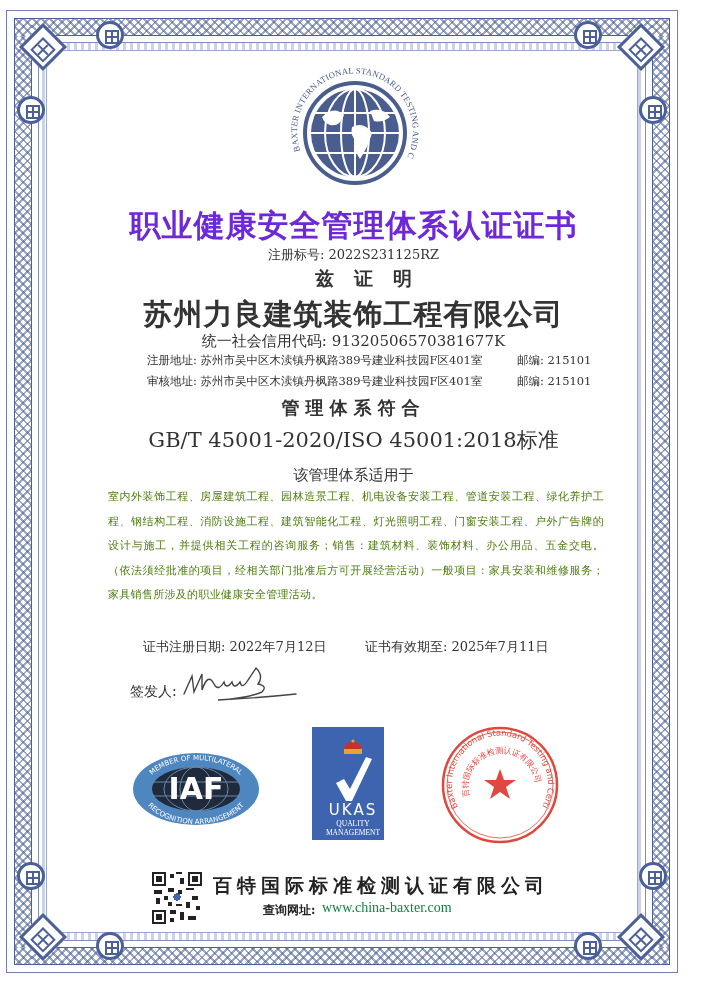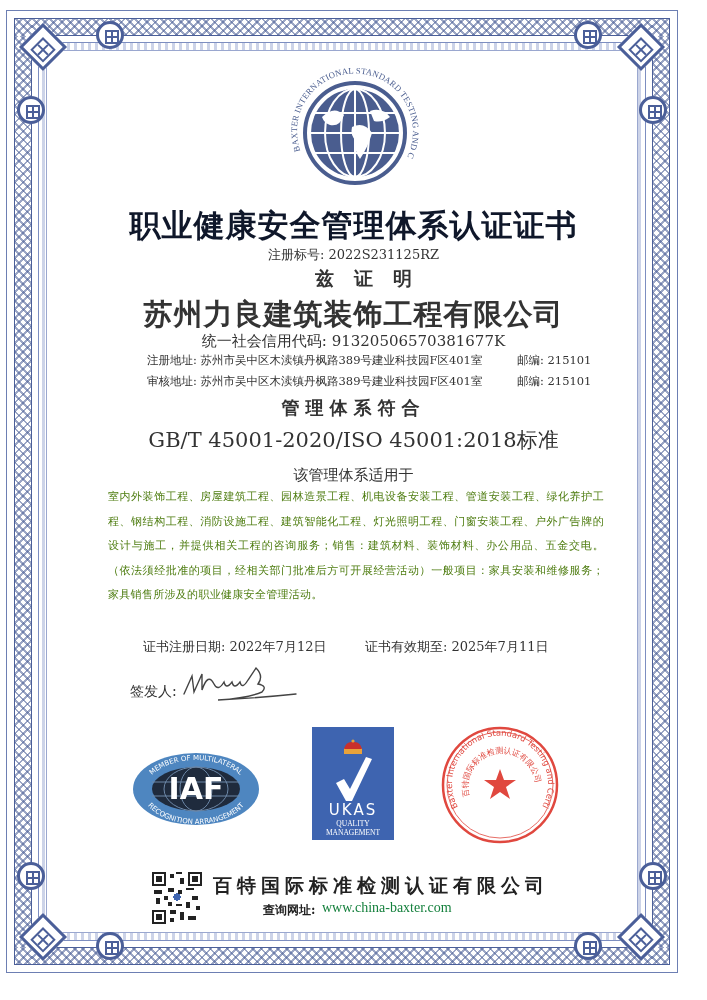--- a/index.html
+++ b/index.html
@@ -37,39 +37,39 @@
   .corner-bl { left:20px; top:914px; } .corner-br { left:618px; top:914px; }
   .rosette { position:absolute; width:28px; height:28px; border-radius:50%;
              border:3px solid #4b5f99; background:#fff; box-sizing:border-box; }
   .rosette::after { content:""; position:absolute; left:6px; top:6px; width:10px; height:10px;
              border:2px solid #4b5f99;
              background: linear-gradient(#4b5f99,#4b5f99) center/2px 100% no-repeat,
                          linear-gradient(#4b5f99,#4b5f99) center/100% 2px no-repeat; }
 
   .center-col { position:absolute; left:0; width:707px; text-align:center; }
   .logo { position:absolute; left:282px; top:55px; width:146px; height:146px; }
-  .title { top:205px; font-size:31px; font-weight:bold; letter-spacing:1px; color:#0f172a; }
+  .title { top:205px; font-size:31px; font-weight:bold; letter-spacing:1px; color:#6d28d9; }
   .regno { top:246px; font-size:13px; color:#333; }
   .hereby { top:266px; font-size:19px; font-weight:bold; letter-spacing:20px; color:#333; padding-left:20px; }
   .company { top:295px; font-size:29px; font-weight:bold; color:#333; letter-spacing:1px; }
   .credit { top:332px; font-size:15px; color:#333; }
   .addr-row { position:absolute; left:119px; font-size:11.5px; color:#333;margin-left:28px; }
   .addr-row .zip { position:absolute; left:370px; white-space:nowrap; }
   .addr1 { top:353px; } .addr2 { top:374px;text-align:center; }
   .conform { top:396px; font-size:18px; font-weight:bold; letter-spacing:6px; color:#333; }
   .standard { top:426px; font-size:21px; color:#333; }
   .scope-head { top:466px; font-size:15px; color:#333; }
   .scope { position:absolute; left:108px; top:485px; width:496px; font-size:11px;
            line-height:24.5px; color:#4d7c0f; text-align:justify; letter-spacing:.3px; }
   .dates { position:absolute; top:638px; font-size:13px; color:#333; }
   .date-reg { left:143px; } .date-exp { left:365px; }
   .signer { position:absolute; left:130px; top:683px; font-size:14px; color:#333; }
   .signature { position:absolute; left:178px; top:664px; width:130px; height:40px; }
   .iaf { left:132px; top:752px; width:128px; height:74px; position:absolute; }
-  .ukas { position:absolute; left:312px; top:727px; width:82px; height:113px; background:#3e64b0; }
+  .ukas { position:absolute; left:312px; top:727px; width:72px; height:113px; background:#3e64b0; }
   .ukas .crown { position:absolute; left:30px; top:12px; width:22px; height:16px; }
   .ukas .check { position:absolute; left:22px; top:30px; width:38px; height:44px; }
   .ukas .ukas-name { position:absolute; left:0; width:82px; top:74px; text-align:center;
                      font-family:"DejaVu Sans", sans-serif; color:#fff; font-size:15px; letter-spacing:2px; }
   .ukas .ukas-sub { position:absolute; left:0; width:82px; top:93px; text-align:center;
                     font-family:"Liberation Serif", serif; color:#fff; font-size:7.5px; line-height:8.5px; }
   .seal { position:absolute; left:440px; top:725px; width:120px; height:120px; }
   .footer-org { position:absolute; left:213px; top:873px; font-size:19px; font-weight:bold;
                 letter-spacing:5px; color:#222; }
   .footer-url-label { position:absolute; left:263px; top:902px; font-size:12px; color:#222; font-weight:bold; }

